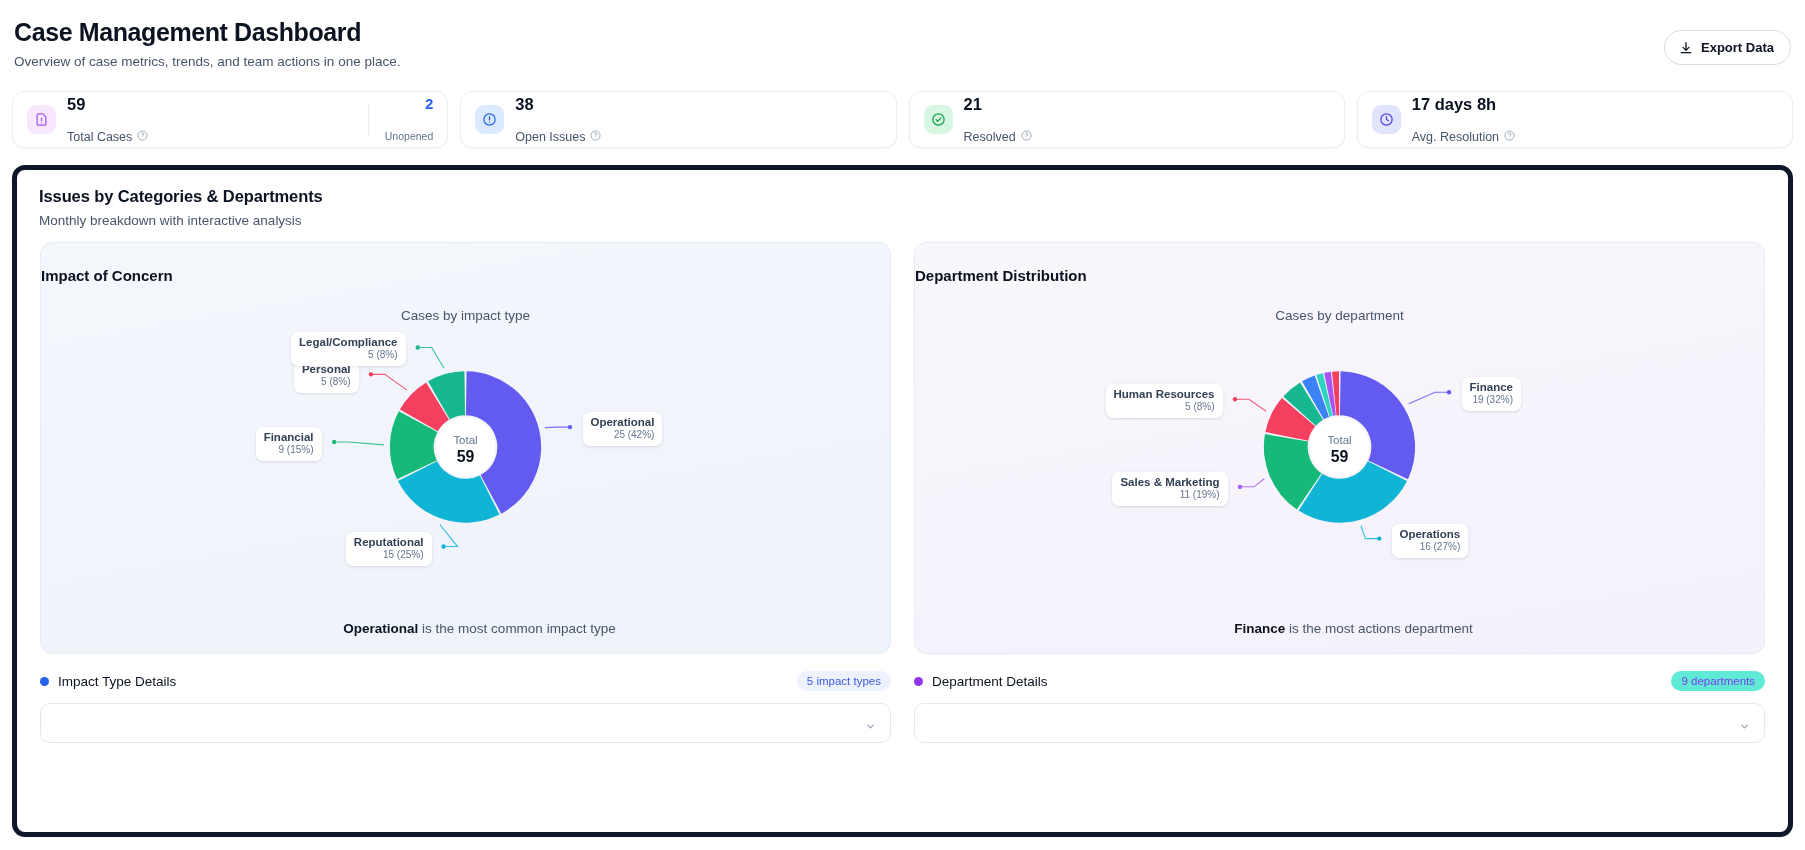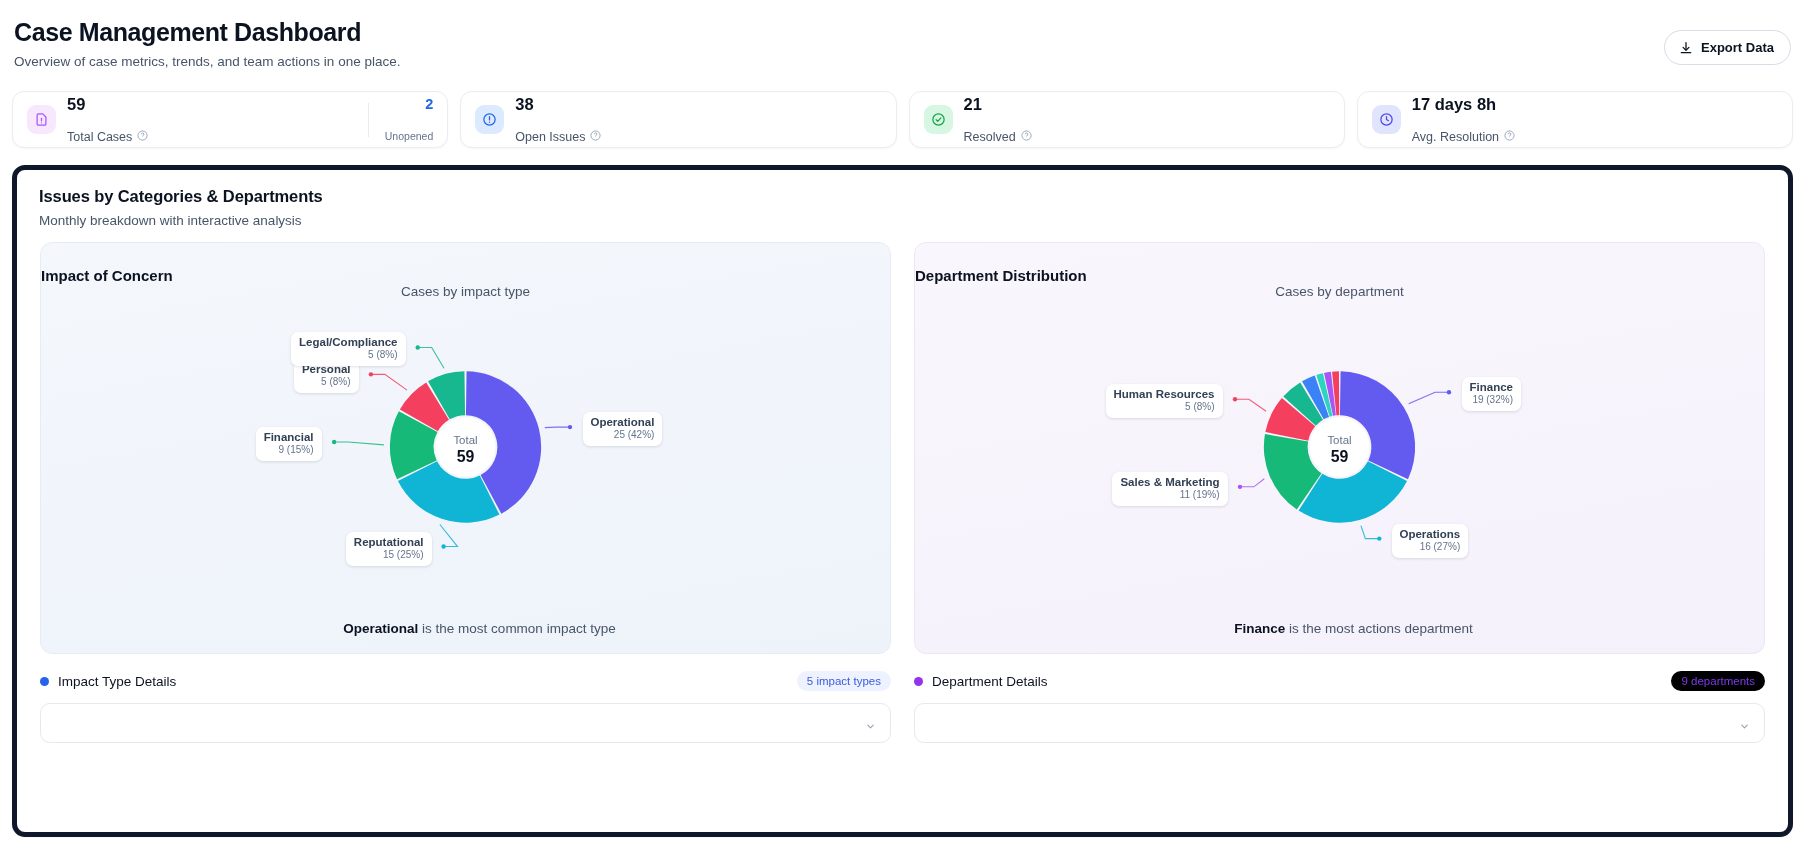--- a/index.html
+++ b/index.html
@@ -58,21 +58,21 @@
   .panel-title { font-size: 16.5px; font-weight: bold; color: #0b1220; letter-spacing: -0.1px; }
   .panel-sub { font-size: 13.5px; color: #475569; margin-top: 7px; }
 
   .charts-row { display: flex; gap: 23px; padding: 0 23px; }
   .chart-card {
     flex: 1 1 0; border-radius: 12px; height: 412px; position: relative; overflow: hidden;
   }
   .chart-card.left  { background: linear-gradient(170deg,#f4f7fc 0%, #eef3fa 100%); border: 1px solid #e6ecf5; }
   .chart-card.right { background: linear-gradient(170deg,#f9f6fd 0%, #f5f1fb 100%); border: 1px solid #ece6f6; }
   .chart-title { text-align: left; font-size: 15px; font-weight: bold; color: #0b1220; padding-top: 24px; }
-  .chart-sub { text-align: center; font-size: 13.5px; color: #475569; margin-top: 0; }
+  .chart-sub { text-align: center; font-size: 13.5px; color: #475569; margin-top: 24px; }
   .chart-stage { position: absolute; left: 0; top: 56px; width: 100%; height: 300px; }
   .chart-stage svg { display: block; width: 100%; height: 100%; }
   .chart-foot {
     position: absolute; bottom: 17px; left: 0; width: 100%; text-align: center;
     font-size: 13.5px; color: #475569; padding-left: 28px;
   }
   .chart-foot b { color: #0b1220; font-weight: bold; }
 
   
   .lbl {
@@ -83,21 +83,21 @@
   .lbl .v { font-size: 10px; color: #64748b; line-height: 1.15; display: block; text-align: right; }
 
   
   .details-row { display: flex; gap: 23px; padding: 17px 23px 0 23px; }
   .detail-col { flex: 1 1 0; }
   .detail-head { display: flex; align-items: center; justify-content: space-between; text-align: center; }
   .detail-title-wrap { display: flex; align-items: center; gap: 9px; }
   .dot { width: 9px; height: 9px; border-radius: 50%; flex: 0 0 auto; }
   .detail-title { font-size: 13.5px; color: #0b1220; font-weight: normal; }
   .badge { font-size: 11.5px; color: #3b5bdb; background: #eef2ff; border-radius: 11px; padding: 4px 10px; }
-  .badge.violet { color: #7c3aed; background: #000000; }
+  .badge.violet { color: #7c3aed; background: #5eead4; }
   .detail-box {
     margin-top: 12px; height: 40px; border: 1px solid #e6e8ef; border-radius: 10px; background: #fff;
     position: relative;
   }
   .detail-box .caret { position: absolute; right: 14px; top: 14px; }
 </style>
 </head>
 <body>
 
 <div class="page">

